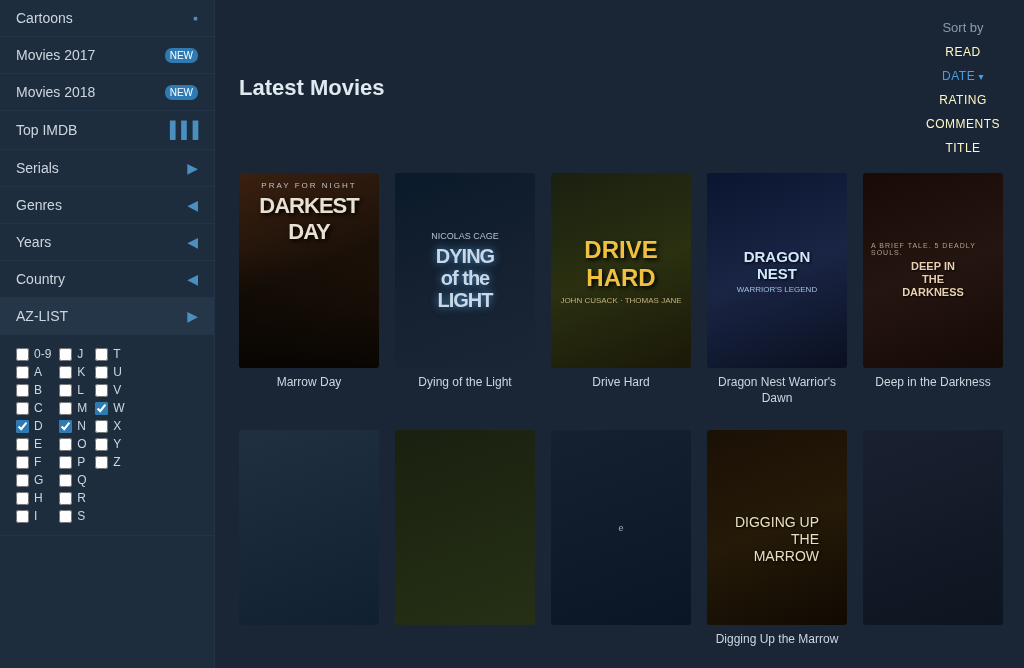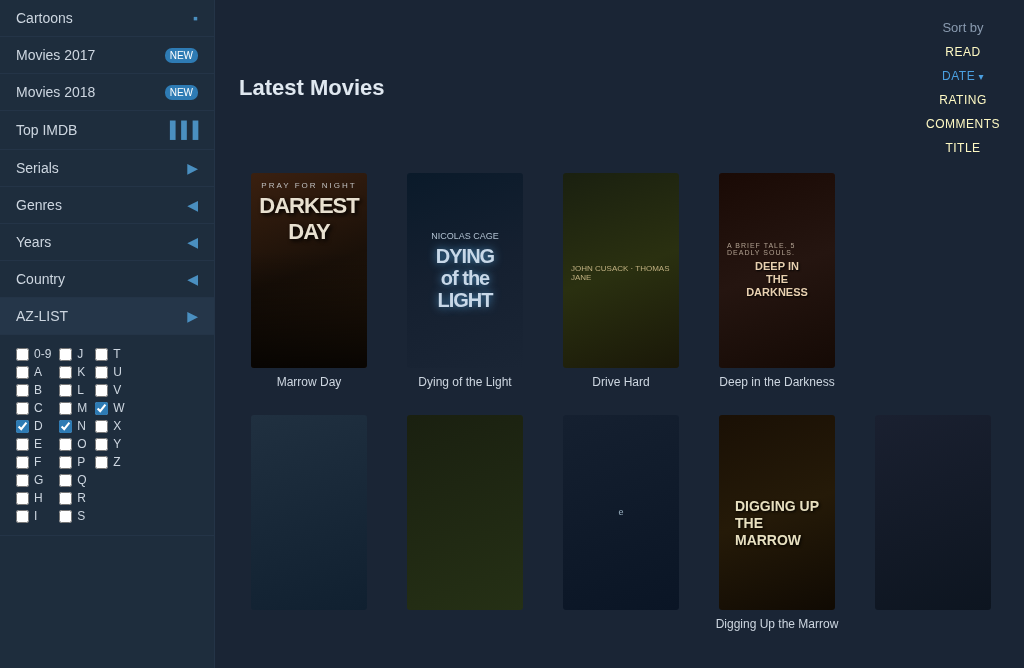--- a/index.html
+++ b/index.html
@@ -135,21 +135,21 @@
       margin-bottom: 24px;
     }
     .movie-card {
       display: flex;
       flex-direction: column;
       align-items: center;
       width: 140px;
       flex-shrink: 0;
     }
     .movie-poster {
-      width: 116px;
+      width: 140px;
       height: 195px;
       border-radius: 3px;
       overflow: hidden;
       position: relative;
       background: #253649;
     }
     .movie-title {
       margin-top: 7px;
       font-size: 12px;
       color: #cdd6e0;
@@ -233,23 +233,23 @@
       font-size: 11px;
       font-weight: bold;
       color: #e8d0b0;
       text-align: center;
       text-shadow: 1px 1px 2px #000;
       line-height: 1.2;
     }
 
     .digging-text {
       font-size: 14px;
-      font-weight: bold;
+      font-weight: normal;
       color: #e8e0c0;
-      text-align: left;
+      text-align: right;
       text-shadow: 1px 1px 3px #000;
       line-height: 1.2;
       margin-top: 23px;
     }
 
     
     #main::-webkit-scrollbar { width: 6px; }
     #main::-webkit-scrollbar-track { background: #1a2535; }
     #main::-webkit-scrollbar-thumb { background: #3a5068; border-radius: 3px; }
 
@@ -495,26 +495,36 @@
           <span class="dying-actor">NICOLAS CAGE</span>
           <span class="dying-title">DYING<br>of the<br>LIGHT</span>
         </div>
       </div>
       <div class="movie-title">Dying of the Light</div>
     </div>
 
     <div class="movie-card">
       <div class="movie-poster poster-drive-hard">
         <div class="poster-text">
+          <span class="drive-hard-text">DRIVE<br>HARD</span>
           <span style="font-size:8px;color:#c0b080;margin-top:4px;">JOHN CUSACK · THOMAS JANE</span>
         </div>
       </div>
       <div class="movie-title">Drive Hard</div>
     </div>
 
+    <div class="movie-card">
+      <div class="movie-poster poster-dragon-nest">
+        <div class="poster-text">
+          <span class="dragon-text">DRAGON<br>NEST</span>
+          <span style="font-size:8px;color:#a0c0e0;margin-top:3px;text-align:center;">WARRIOR'S LEGEND</span>
+        </div>
+      </div>
+      <div class="movie-title">Dragon Nest Warrior's Dawn</div>
+    </div>
 
     <div class="movie-card">
       <div class="movie-poster poster-deep-darkness">
         <div class="poster-text">
           <span style="font-size:7px;color:#b0a090;letter-spacing:1px;margin-bottom:4px;">A BRIEF TALE. 5 DEADLY SOULS.</span>
           <span class="deep-dark-text">DEEP IN<br>THE<br>DARKNESS</span>
         </div>
       </div>
       <div class="movie-title">Deep in the Darkness</div>
     </div>

